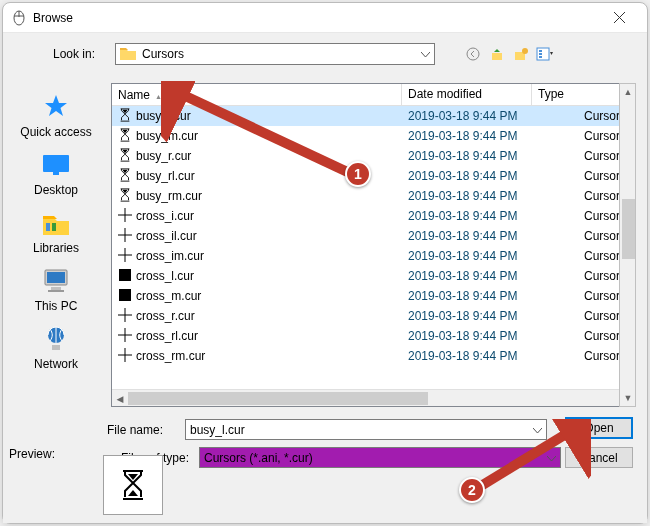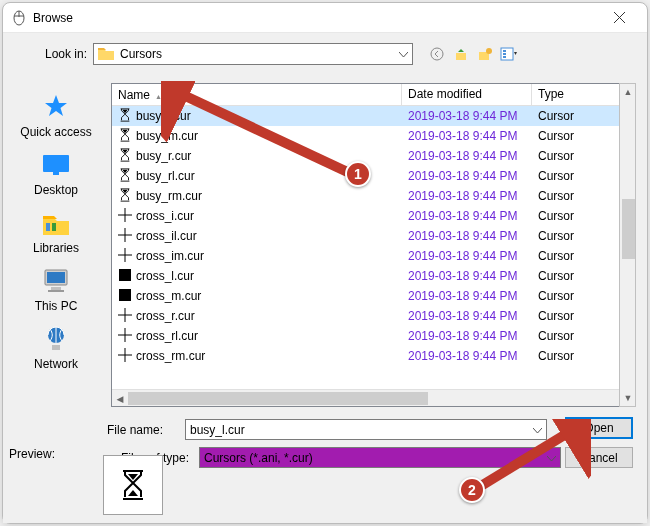--- a/index.html
+++ b/index.html
@@ -3,42 +3,42 @@
 <meta charset="utf-8">
 <style>
   * { box-sizing: border-box; margin: 0; padding: 0; }
   body { font-family: "Segoe UI", Tahoma, sans-serif; font-size: 12px; background: #f0f0f0; width: 650px; height: 526px; overflow: hidden; position: relative; }
   .dialog { position: absolute; left: 2px; top: 2px; width: 646px; height: 522px; background: #fff; border: 1px solid #bbb; border-radius: 8px; box-shadow: 0 2px 8px rgba(0,0,0,.15); }
   .titlebar { height: 30px; display: flex; align-items: center; padding: 0 8px; border-bottom: 1px solid #e8e8e8; }
   .title-icon { width: 16px; height: 16px; margin-right: 6px; }
   .title-text { font-size: 12px; flex: 1; }
   .close { width: 40px; height: 28px; display: flex; align-items: center; justify-content: center; cursor: default; }
   .body { position: relative; height: calc(100% - 30px); background: #f0f0f0; }
-  .lookin-row { position: absolute; left: 32px; top: 10px; display: flex; align-items: center; gap: 6px; }
+  .lookin-row { position: absolute; left: 40px; top: 10px; display: flex; align-items: center; gap: 20px; }
   .lookin-label { width: 52px; text-align: right; }
   .lookin-combo { width: 320px; height: 22px; background: #fff; border: 1px solid #7a7a7a; display: flex; align-items: center; padding: 0 4px; gap: 6px; }
   .lookin-combo .chev { margin-left: auto; }
   .nav-btns { display: flex; gap: 4px; margin-left: 8px; }
   .nav-btns span { width: 20px; height: 20px; display: flex; align-items: center; justify-content: center; }
   .places { position: absolute; left: 8px; top: 50px; width: 90px; height: 350px; display: flex; flex-direction: column; align-items: center; gap: 10px; padding-top: 8px; }
   .place { width: 80px; text-align: center; cursor: default; }
   .place .picon { width: 32px; height: 32px; margin: 0 auto 2px; display: flex; align-items: center; justify-content: center; }
   .filelist-wrap { position: absolute; left: 108px; top: 50px; width: 524px; height: 324px; background: #fff; border: 1px solid #828790; }
   .fl-header { height: 22px; display: flex; border-bottom: 1px solid #e0e0e0; font-size: 12px; }
   .fl-header > div { padding: 3px 6px; border-right: 1px solid #e0e0e0; white-space: nowrap; overflow: hidden; }
   .col-name { flex: 0 0 290px; display:flex; align-items:center; gap:1px;}
   .col-date { flex: 0 0 130px; }
   .col-type { flex: 1 1 auto; }
   .fl-body { height: 280px; overflow: hidden; position: relative; }
   .fl-row { height: 20px; display: flex; align-items: center; font-size: 12px; }
   .fl-row.sel { background: #cde8ff; }
   .fl-row > div { padding: 2px 6px; white-space: nowrap; overflow: hidden; }
   .r-name { flex: 0 0 290px; display: flex; align-items: center; gap: 4px; }
-  .r-date { flex: 0 0 130px; color: #6d28d9; }
-  .r-type { flex: 1 1 auto; }
+  .r-date { flex: 0 0 130px; color: #0c4a6e; }
+  .r-type { flex: 1 1 auto; margin-left: 46px; }
   .sortup::after{content:"▲"; font-size:7px; color:#888; margin-left:4px;}
   .hscroll { position:absolute; bottom:0; left:0; right:0; height:17px; background:#f0f0f0; border-top:1px solid #e0e0e0;}
   .hscroll .thumb { position:absolute; left:16px; top:2px; height:13px; width:300px; background:#cdcdcd;}
   .hscroll .arr { position:absolute; top:0; width:16px; height:17px; display:flex;align-items:center;justify-content:center;color:#666;font-size:9px;}
   .hscroll .arr.l{left:0;} .hscroll .arr.r{right:0;}
   .vscroll { position:absolute; right:-1px; top:50px; width:17px; height:324px; background:#f0f0f0; border:1px solid #c0c0c0;}
   .vscroll .arr { position:absolute; left:0; width:16px; height:16px; display:flex;align-items:center;justify-content:center;color:#666;font-size:9px;}
   .vscroll .arr.u{top:0;} .vscroll .arr.d{bottom:0;}
   .vscroll .thumb{position:absolute; left:2px; top:115px; width:13px; height:60px; background:#cdcdcd;}
   .row-filename { position:absolute; left:104px; top:386px; display:flex; align-items:center; }

